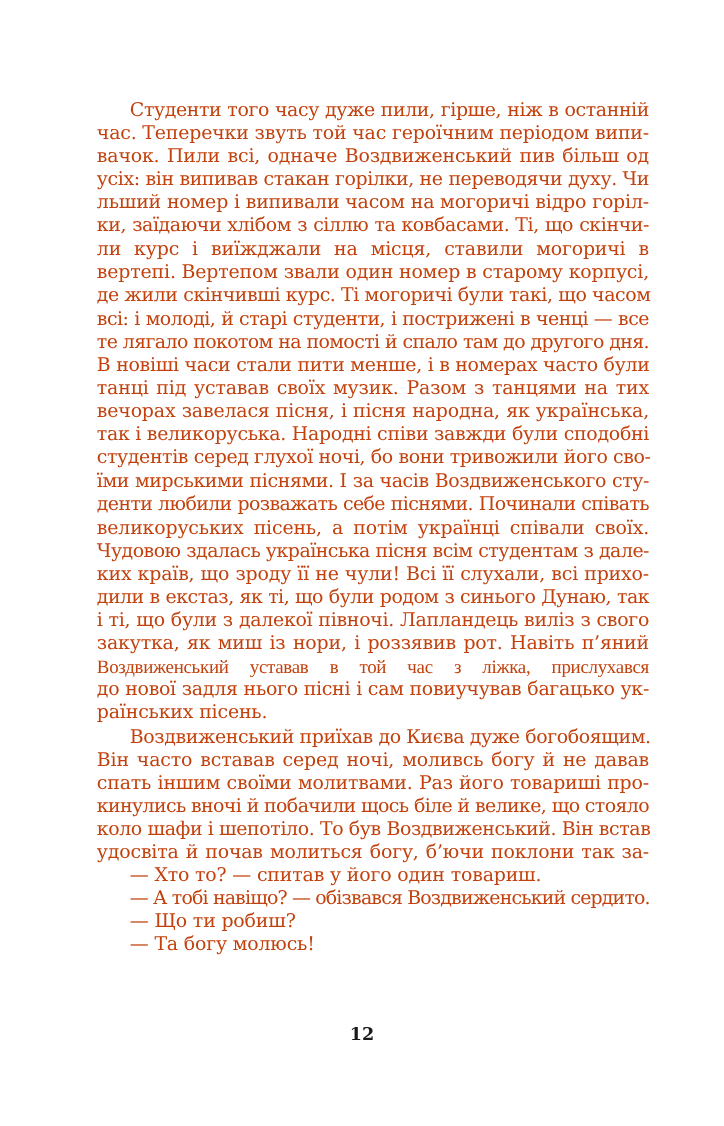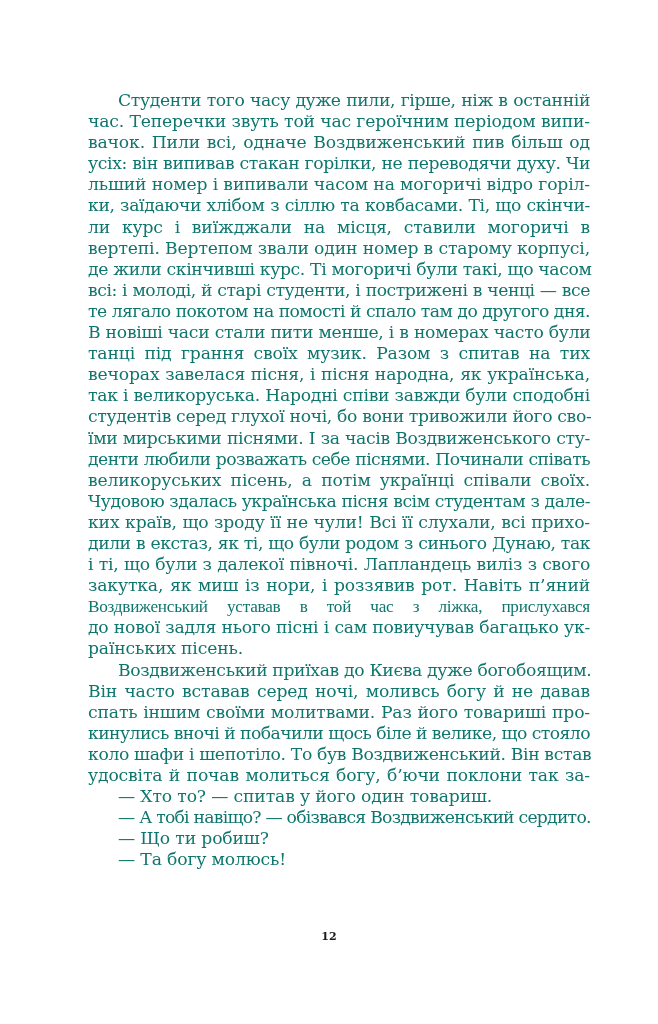--- a/index.html
+++ b/index.html
@@ -9,40 +9,40 @@
       background: #ffffff;
     }
     .text-block {
       position: absolute;
       left: 88px;
       top: 90px;
       width: 502px;
       font-family: "DejaVu Serif", serif;
       font-size: 17.2px;
       line-height: 21.1px;
-      color: #0f766e;
+      color: #c2410c;
       letter-spacing: -0.15px;
     }
     .line {
       display: block;
       height: 21.1px;
       white-space: nowrap;
       text-align: justify;
       text-align-last: justify;
     }
     .line.last { text-align-last: left; }
     .line.indent { padding-left: 30px; }
     .page-number {
       position: absolute;
       top: 930px;
       left: 0;
       width: 658px;
       text-align: center;
       font-family: "DejaVu Serif", serif;
-      font-size: 11px;
+      font-size: 16px;
       font-weight: bold;
       color: #1a1a1a;
     }
   </style>
 </head>
 <body>
 
 <div class="page">
   <div class="text-block" id="text-block">
       <span class="line indent" style="letter-spacing: -0.35px;">Студенти того часу дуже пили, гірше, ніж в останній</span>
@@ -50,21 +50,21 @@
       <span class="line">вачок. Пили всі, одначе Воздвиженський пив більш од</span>
       <span class="line" style="letter-spacing: -0.35px;">усіх: він випивав стакан горілки, не переводячи духу. Чи</span>
       <span class="line">льший номер і випивали часом на могоричі відро горіл-</span>
       <span class="line" style="letter-spacing: -0.35px;">ки, заїдаючи хлібом з сіллю та ковбасами. Ті, що скінчи-</span>
       <span class="line">ли курс і виїжджали на місця, ставили могоричі в</span>
       <span class="line">вертепі. Вертепом звали один номер в старому корпусі,</span>
       <span class="line" style="letter-spacing: -0.35px;">де жили скінчивші курс. Ті могоричі були такі, що часом</span>
       <span class="line" style="letter-spacing: -0.45px;">всі: і молоді, й старі студенти, і пострижені в ченці — все</span>
       <span class="line" style="letter-spacing: -0.55px;">те лягало покотом на помості й спало там до другого дня.</span>
       <span class="line" style="letter-spacing: -0.25px;">В новіші часи стали пити менше, і в номерах часто були</span>
-      <span class="line">танці під грання своїх музик. Разом з спитав на тих</span>
+      <span class="line">танці під уставав своїх музик. Разом з танцями на тих</span>
       <span class="line">вечорах завелася пісня, і пісня народна, як українська,</span>
       <span class="line" style="letter-spacing: -0.25px;">так і великоруська. Народні співи завжди були сподобні</span>
       <span class="line" style="letter-spacing: -0.35px;">студентів серед глухої ночі, бо вони тривожили його сво-</span>
       <span class="line" style="letter-spacing: -0.35px;">їми мирськими піснями. І за часів Воздвиженського сту-</span>
       <span class="line" style="letter-spacing: -0.55px;">денти любили розважать себе піснями. Починали співать</span>
       <span class="line">великоруських пісень, а потім українці співали своїх.</span>
       <span class="line" style="letter-spacing: -0.45px;">Чудовою здалась українська пісня всім студентам з дале-</span>
       <span class="line">ких країв, що зроду її не чули! Всі її слухали, всі прихо-</span>
       <span class="line" style="letter-spacing: -0.45px;">дили в екстаз, як ті, що були родом з синього Дунаю, так</span>
       <span class="line" style="letter-spacing: -0.25px;">і ті, що були з далекої півночі. Лапландець виліз з свого</span>

